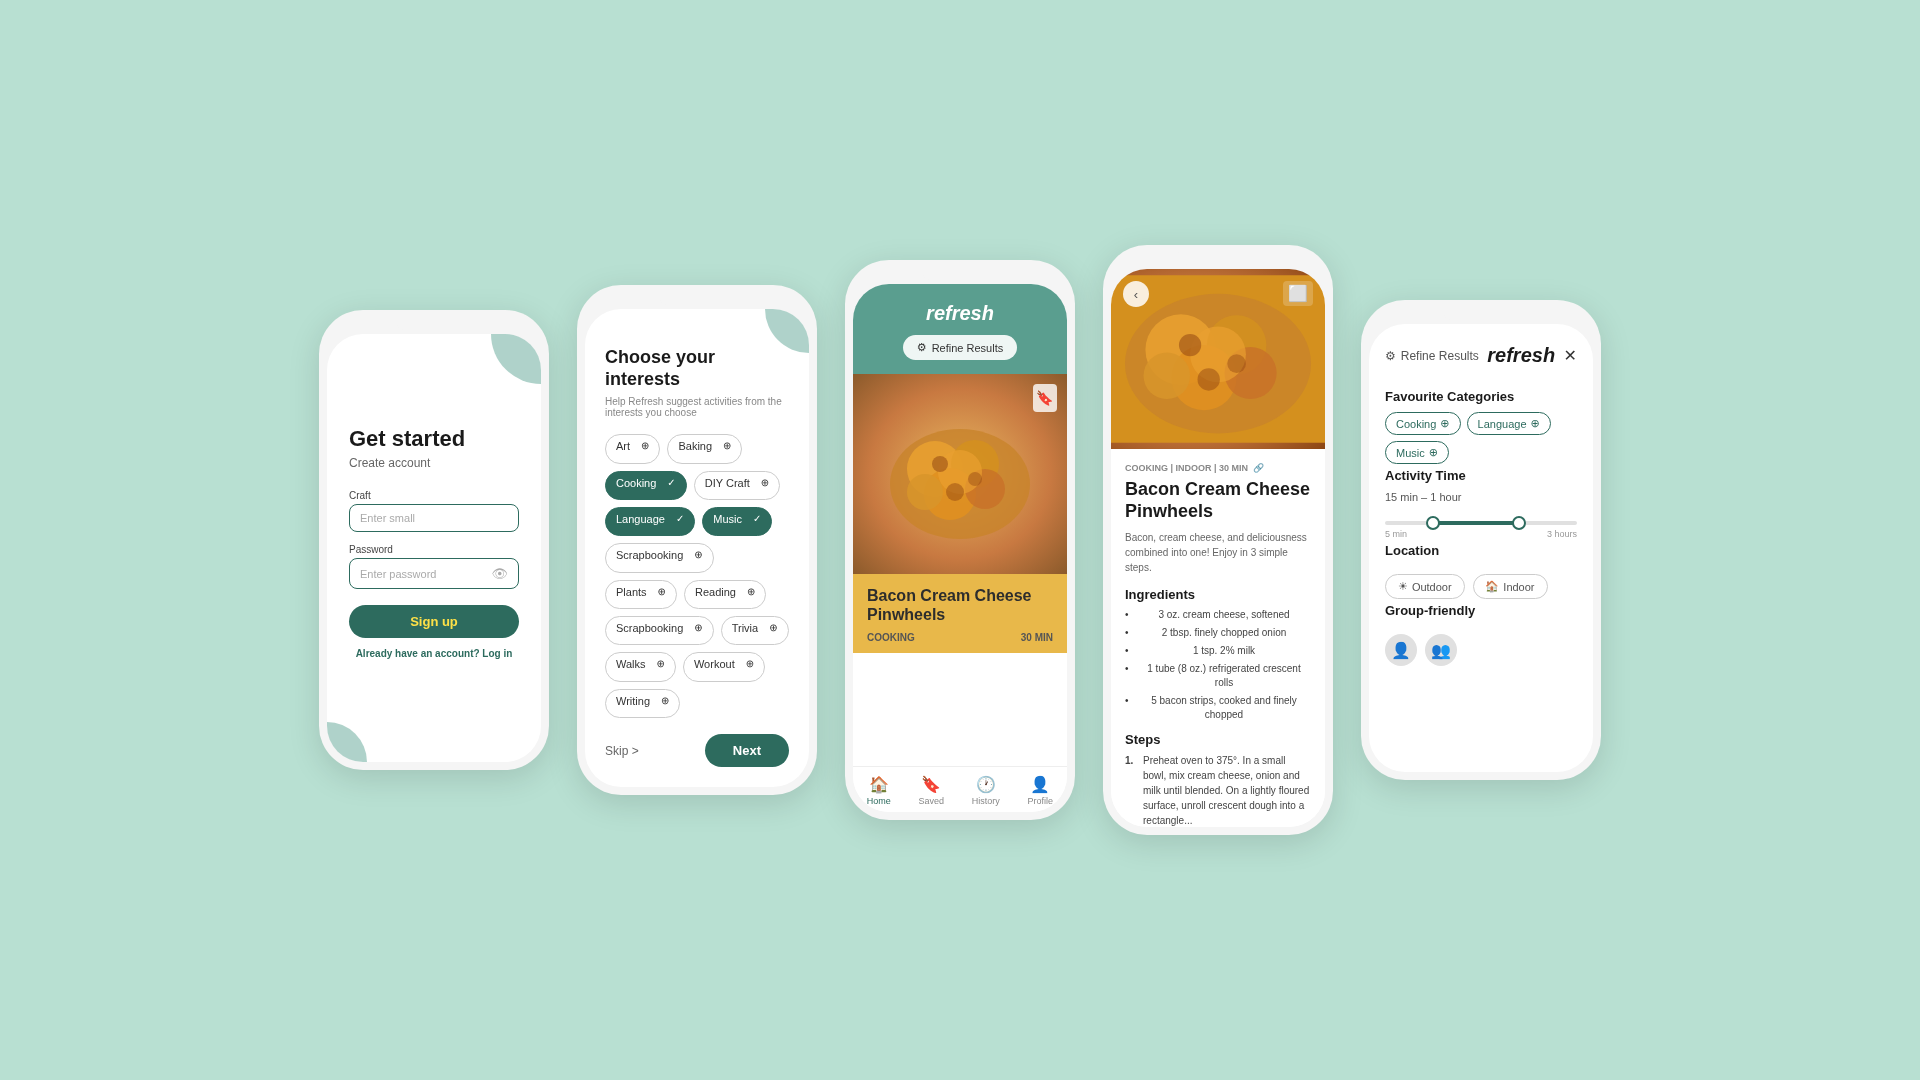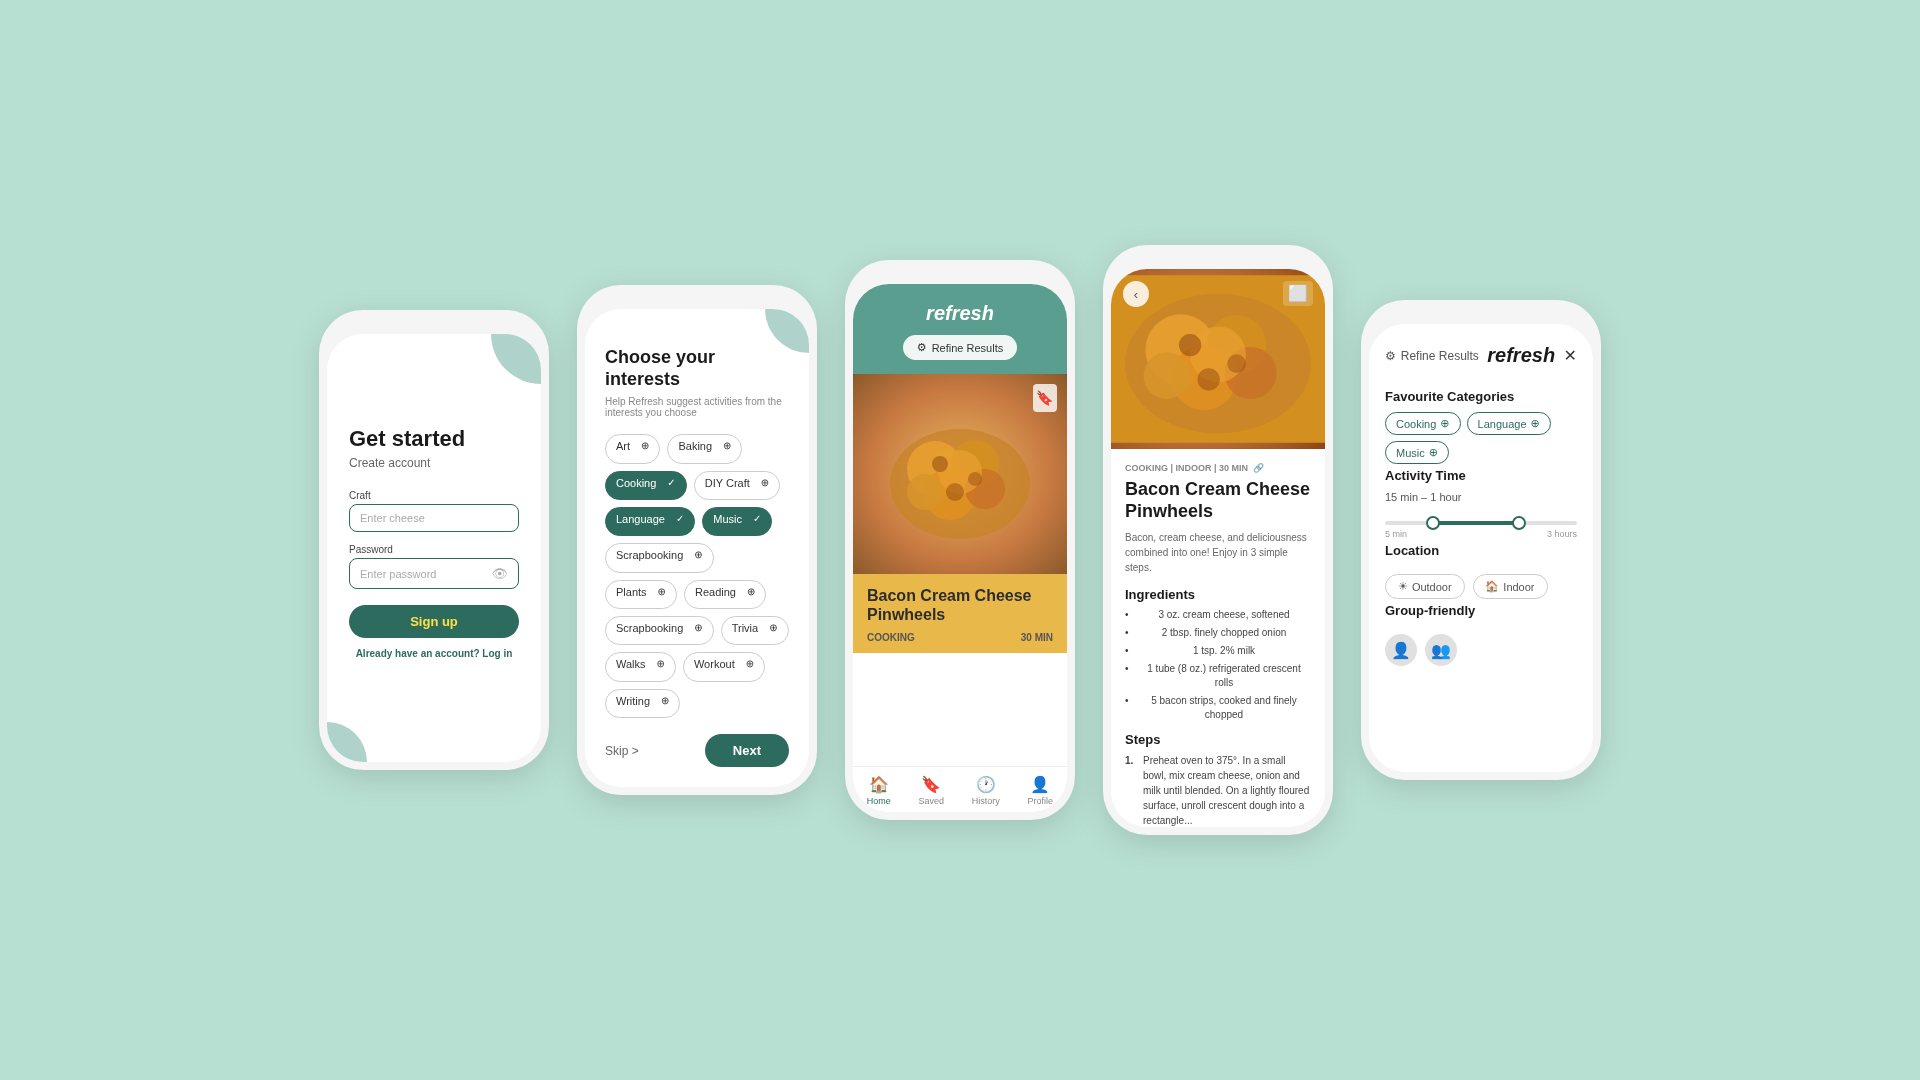--- a/index.html
+++ b/index.html
@@ -553,21 +553,21 @@
   <div class="phone phone-1">
     <div class="phone-notch"></div>
     <div class="phone-screen">
       <div class="screen1">
         <div class="s1-corner-tr"></div>
         <div class="s1-corner-bl"></div>
         <div class="s1-title">Get started</div>
         <div class="s1-subtitle">Create account</div>
         <div class="s1-label">Craft</div>
         <div class="s1-input">
-          <span style="color:#aaa;font-size:11px;">Enter cheese</span>
+          <span style="color:#aaa;font-size:11px;">Enter small</span>
         </div>
         <div class="s1-label">Password</div>
         <div class="s1-input">
           <span style="color:#aaa;font-size:11px;">Enter password</span>
           <span class="eye-icon">👁</span>
         </div>
         <div class="s1-btn">Sign up</div>
         <div class="s1-login">
           <span>Already have an account?</span>
           <span style="color:#2d6b5e;font-weight:600;">Log in</span>

